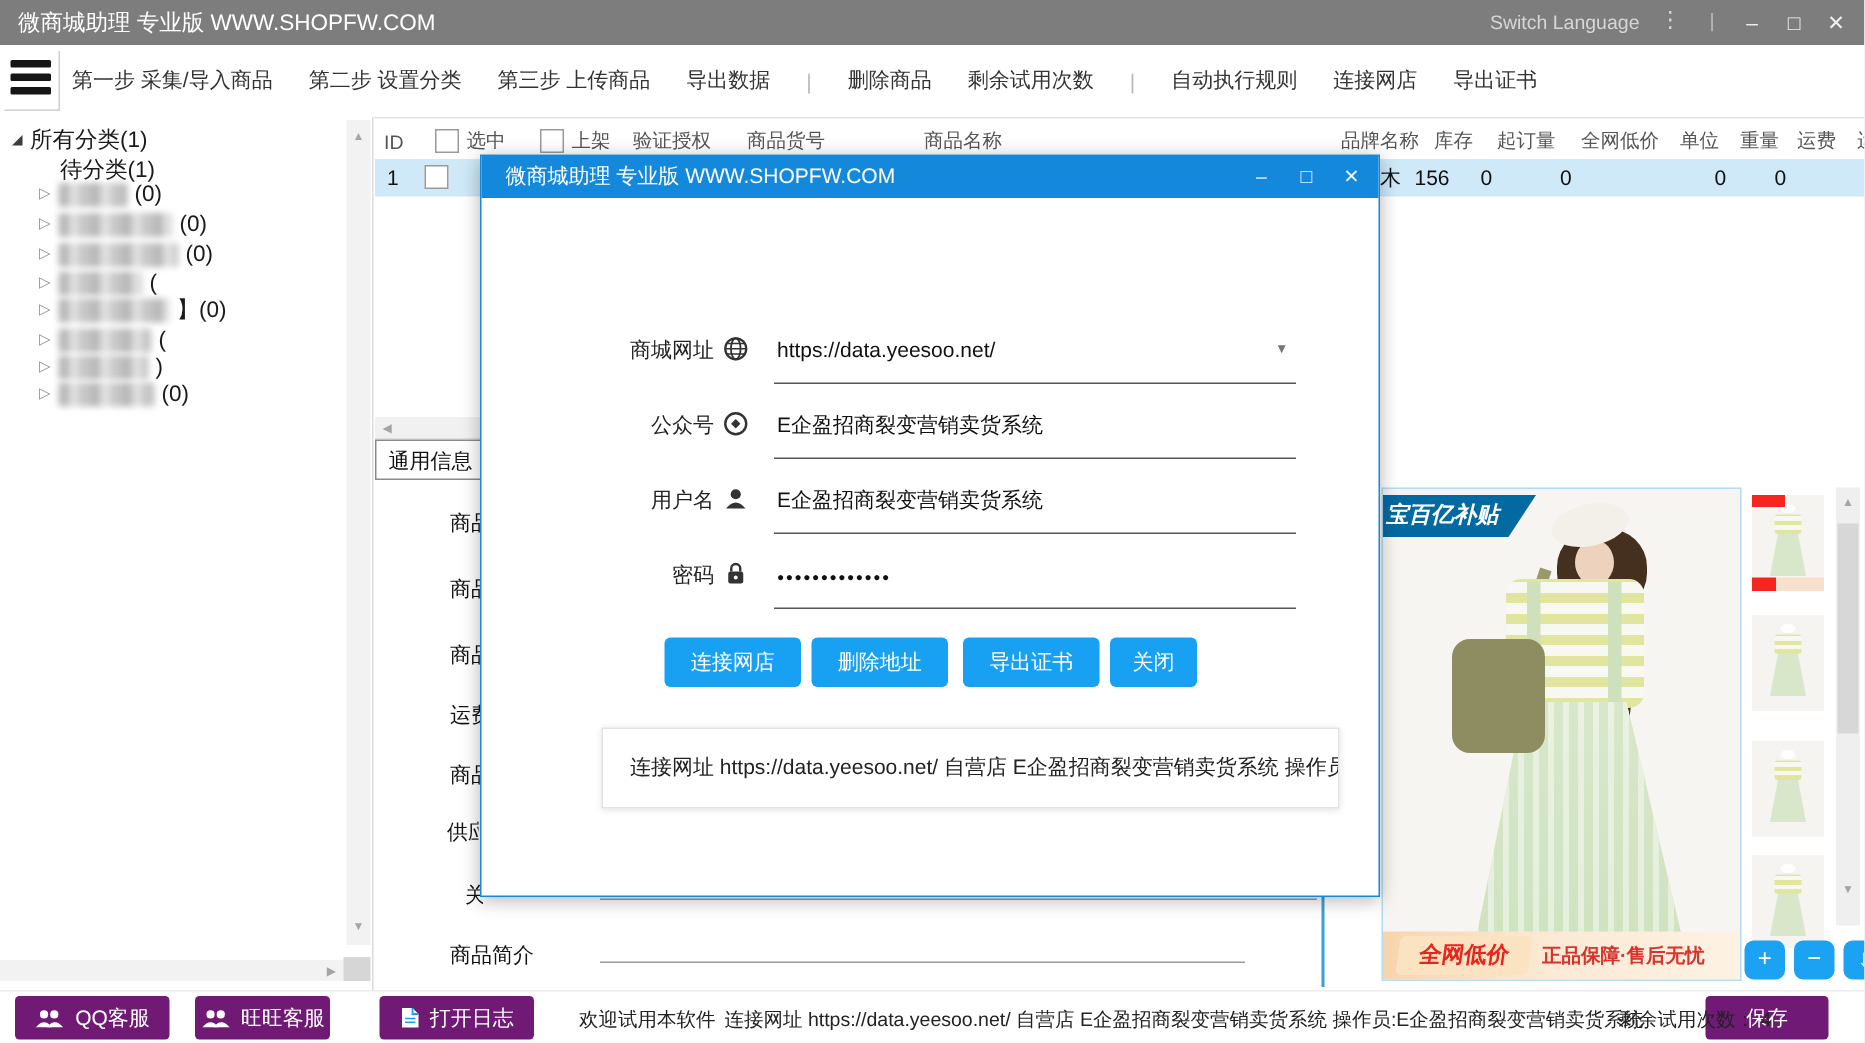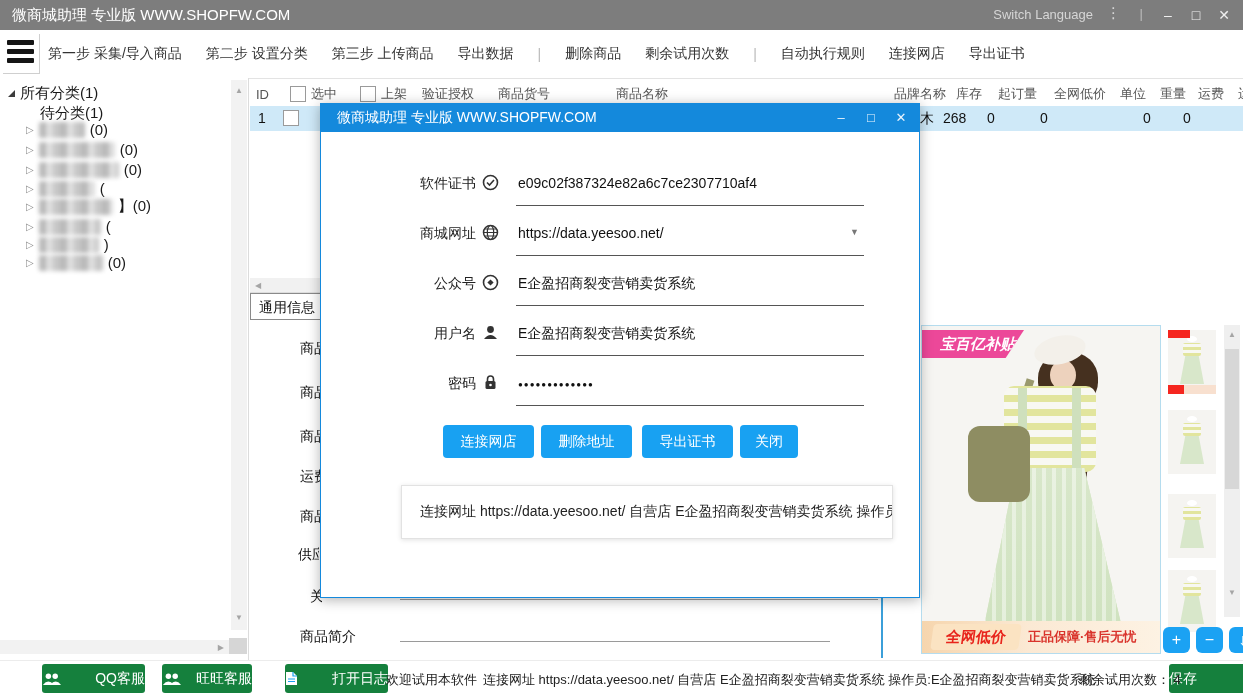--- a/index.html
+++ b/index.html
@@ -48,22 +48,22 @@
 
   
   .tab{left:250px;top:293px;width:74px;height:27px;border:1px solid #8a8a8a;background:#fff;
        font-size:14px;color:#111;line-height:27px;text-align:center;box-sizing:border-box;}
   .flabel{position:absolute;left:300px;width:21px;height:18px;overflow:hidden;font-size:14px;color:#111;white-space:nowrap;}
   .uline{position:absolute;height:1px;background:#9a9a9a;}
 
   
   .vline{left:881px;top:292px;width:2px;height:366px;background:#3b9fd9;}
   .frame{left:921px;top:325px;width:238px;height:327px;border:1px solid #b5dcee;background:#f6f5f2;overflow:hidden;}
-  .badge{position:absolute;left:0;top:4px;width:102px;height:28px;background:#ec4899;color:#fff;
-         font-weight:bold;font-style:italic;font-size:15px;line-height:28px;padding-left:18px;box-sizing:border-box;
+  .badge{position:absolute;left:0;top:4px;width:102px;height:28px;background:#0369a1;color:#fff;
+         font-weight:bold;font-style:italic;font-size:15px;line-height:28px;padding-left:2px;box-sizing:border-box;
          clip-path:polygon(0 0,100% 0,82% 100%,0 100%);}
   .hat{position:absolute;left:112px;top:10px;width:52px;height:28px;background:#f3f0ea;border-radius:50%;transform:rotate(-12deg);}
   .hair{position:absolute;left:116px;top:26px;width:60px;height:56px;background:#45301f;border-radius:46%;}
   .pony{position:absolute;left:152px;top:66px;width:17px;height:96px;background:#45301f;border-radius:8px;transform:rotate(7deg);}
   .face{position:absolute;left:128px;top:34px;width:26px;height:30px;background:#edd2bd;border-radius:50%;}
   .top{position:absolute;left:82px;top:60px;width:92px;height:86px;border-radius:10px;
        background:repeating-linear-gradient(0deg,#e2e59d 0 7px,#f8f8f2 7px 14px);}
   .strap{position:absolute;top:62px;width:9px;height:84px;background:#cfe0bd;}
   .skirt{position:absolute;left:60px;top:142px;width:142px;height:168px;background:#d8e7ca;
          clip-path:polygon(24% 0,72% 0,100% 100%,0 100%);
@@ -100,22 +100,22 @@
   .caret{position:absolute;right:60px;top:5px;font-size:9px;color:#777;}
   .dbtnrow{position:absolute;left:0;top:321px;width:100%;height:33px;}
   .blue-btn{position:absolute;top:0;height:33px;background:#18a1f2;border-radius:4px;color:#fff;
             font-size:14px;text-align:center;line-height:33px;}
   .dmsg{position:absolute;left:80px;top:381px;width:492px;height:54px;background:#fff;border:1px solid #e2e2e2;
         box-shadow:0 1px 5px rgba(0,0,0,.12);display:flex;align-items:center;padding-left:18px;
         box-sizing:border-box;font-size:14px;color:#222;white-space:nowrap;overflow:hidden;}
 
   
   .statusbar{left:0;top:660px;width:1243px;height:35px;background:#fff;border-top:1px solid #ececec;}
-  .sbtn{position:absolute;top:3px;height:29px;background:#15803d;border-radius:3px;color:#fff;font-size:14px;
-        display:flex;align-items:center;justify-content:space-between;gap:7px;margin-left:32px;}
+  .sbtn{position:absolute;top:3px;height:29px;background:#701a75;border-radius:3px;color:#fff;font-size:14px;
+        display:flex;align-items:center;justify-content:center;gap:7px;}
   .stext{position:absolute;top:10px;font-size:13px;color:#222;white-space:nowrap;margin-left:16px;}
 </style>
 </head>
 <body>
 
 <div id="app">
 
   <div class="abs titlebar">
     <span class="ttl">微商城助理 专业版 WWW.SHOPFW.COM</span>
     <span class="lang">Switch Language</span>
@@ -226,21 +226,21 @@
     <div class="c" style="width:40px">单位</div>
     <div class="c" style="width:38px">重量</div>
     <div class="c" style="width:40px">运费</div>
     <div class="c" style="width:64px">运费模板</div>
   </div>
 
   <div class="abs trow">
     <span style="left:8px">1</span>
     <span class="cb" style="left:33px;top:4px;position:absolute;background:#fff"></span>
     <span style="left:670px">木</span>
-    <span style="left:693px">268</span>
+    <span style="left:693px">156</span>
     <span style="left:737px">0</span>
     <span style="left:790px">0</span>
     <span style="left:893px">0</span>
     <span style="left:933px">0</span>
   </div>
 
   <div class="abs t-hscroll">
     <span class="sarrow" style="left:5px;top:3px">◀</span>
   </div>
   <div class="abs panesep"></div>
@@ -308,31 +308,20 @@
   <div class="abs zbtn" style="left:1229px">↓</div>
 
   <div class="abs dialog">
     <div class="dtitle">
       <span class="t">微商城助理 专业版 WWW.SHOPFW.COM</span>
       <span class="dbtn" style="right:66px">–</span>
       <span class="dbtn" style="right:36px">□</span>
       <span class="dbtn" style="right:6px">✕</span>
     </div>
 
-    <div class="fld" style="top:68px">
-      <span class="flbl">软件证书</span>
-      <span class="fico">
-        <svg width="17" height="17" viewBox="0 0 17 17">
-            <circle cx="8.5" cy="8.5" r="7" fill="none" stroke="#333" stroke-width="1.6"></circle>
-            <path d="M5 8.5l2.5 2.5 4.5-5" fill="none" stroke="#333" stroke-width="1.6"></path>
-          </svg>
-      </span>
-      <span class="fval">e09c02f387324e82a6c7ce2307710af4</span>
-      <div class="fline"></div>
-    </div>
 
     <div class="fld" style="top:118px">
       <span class="flbl">商城网址</span>
       <span class="fico">
         <svg width="17" height="17" viewBox="0 0 17 17">
             <circle cx="8.5" cy="8.5" r="7" fill="none" stroke="#333" stroke-width="1.5"></circle>
             <ellipse cx="8.5" cy="8.5" rx="3.2" ry="7" fill="none" stroke="#333" stroke-width="1.2"></ellipse>
             <path d="M1.5 8.5h14M2.5 5h12M2.5 12h12" stroke="#333" stroke-width="1.1"></path>
           </svg>
       </span>

